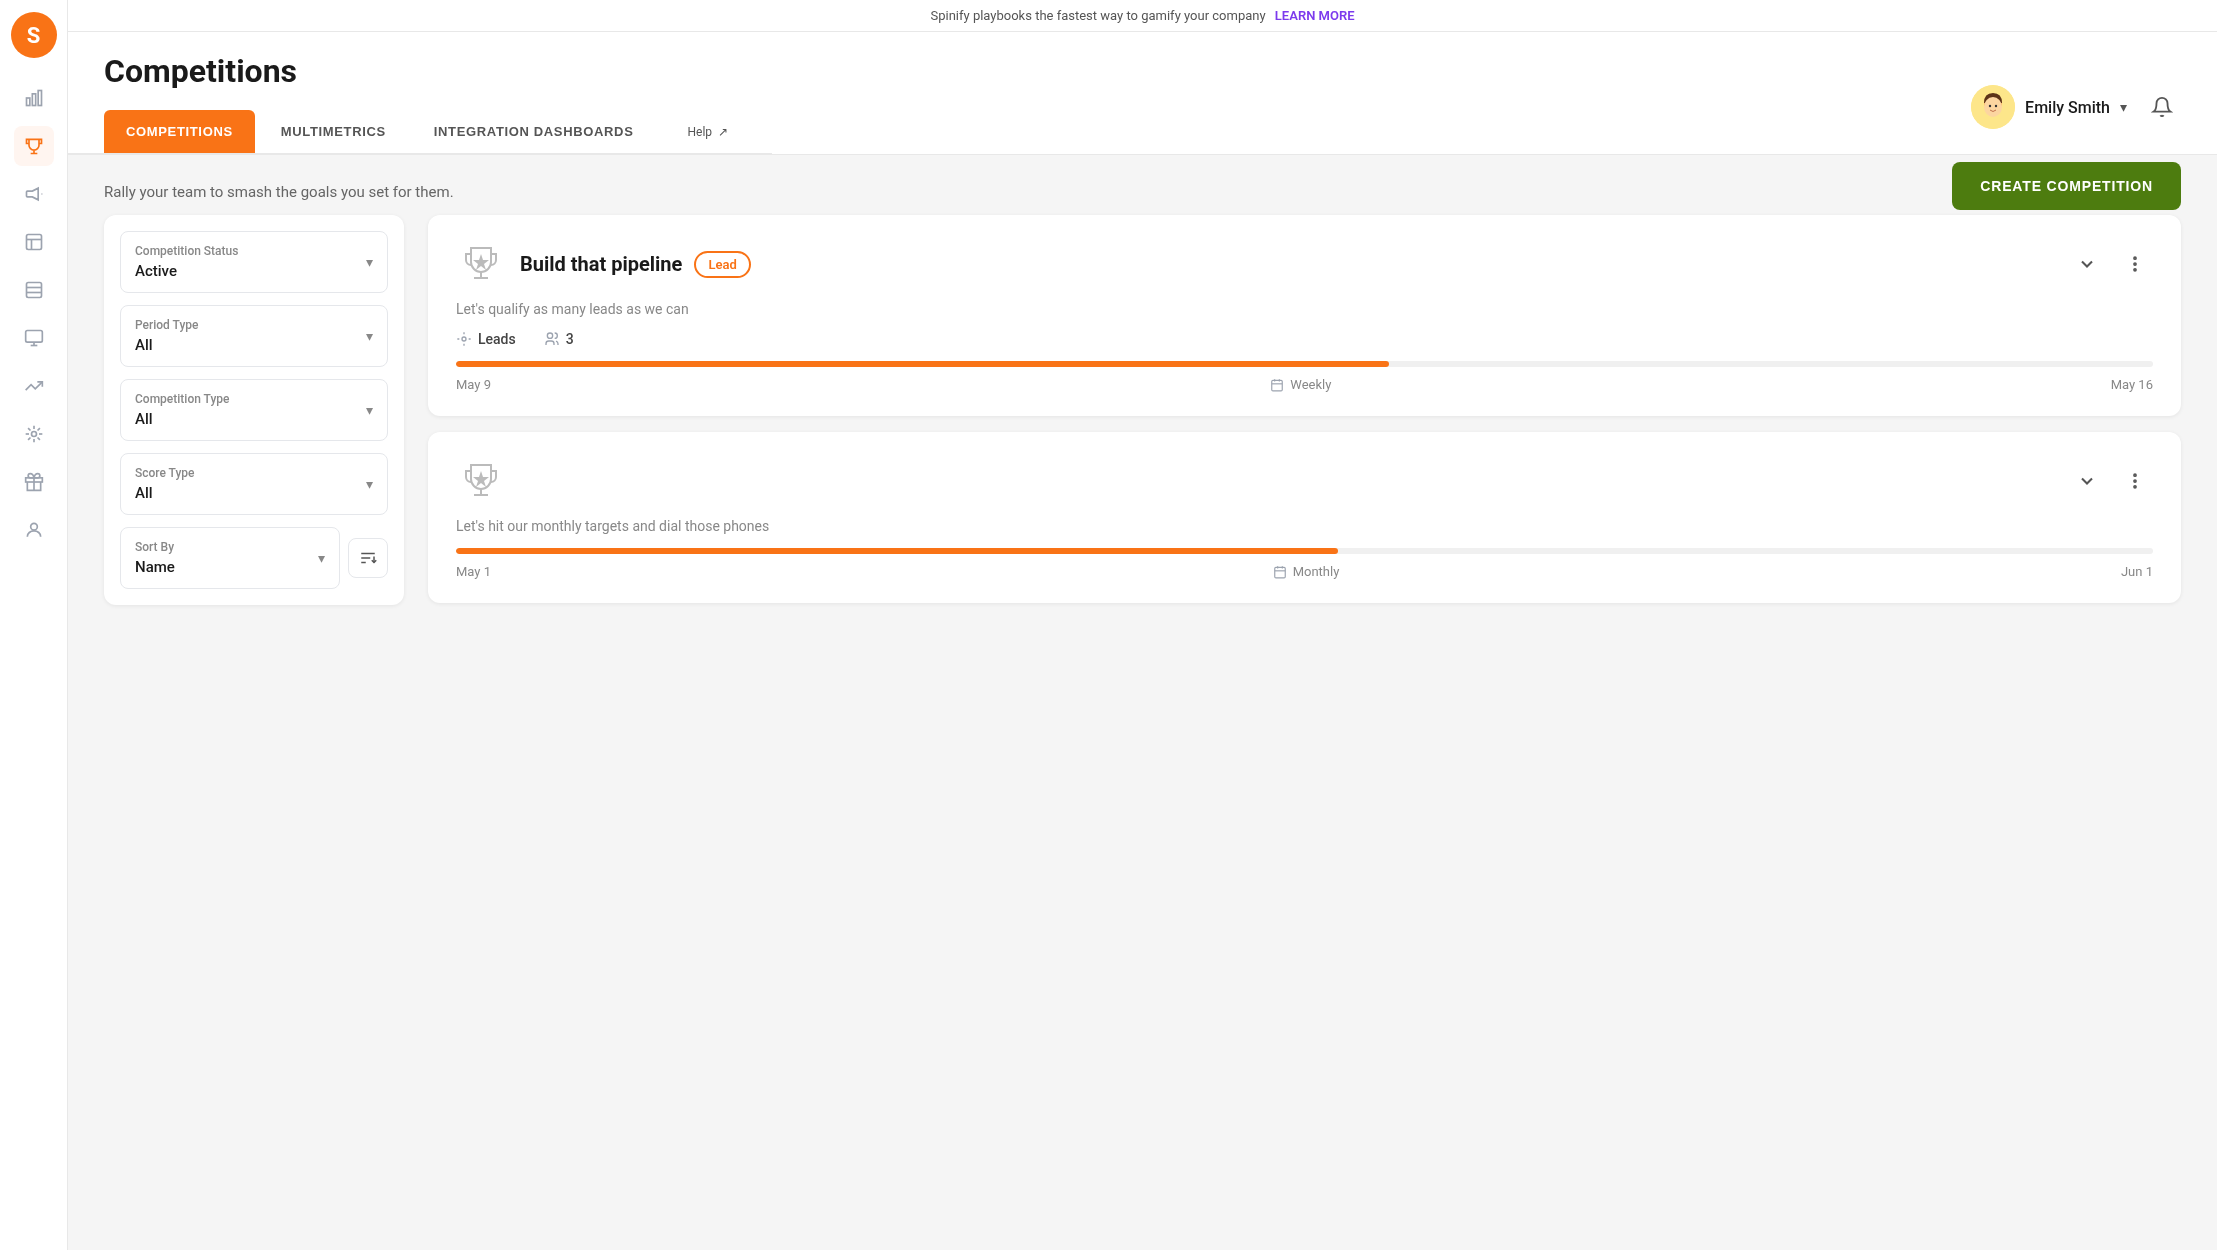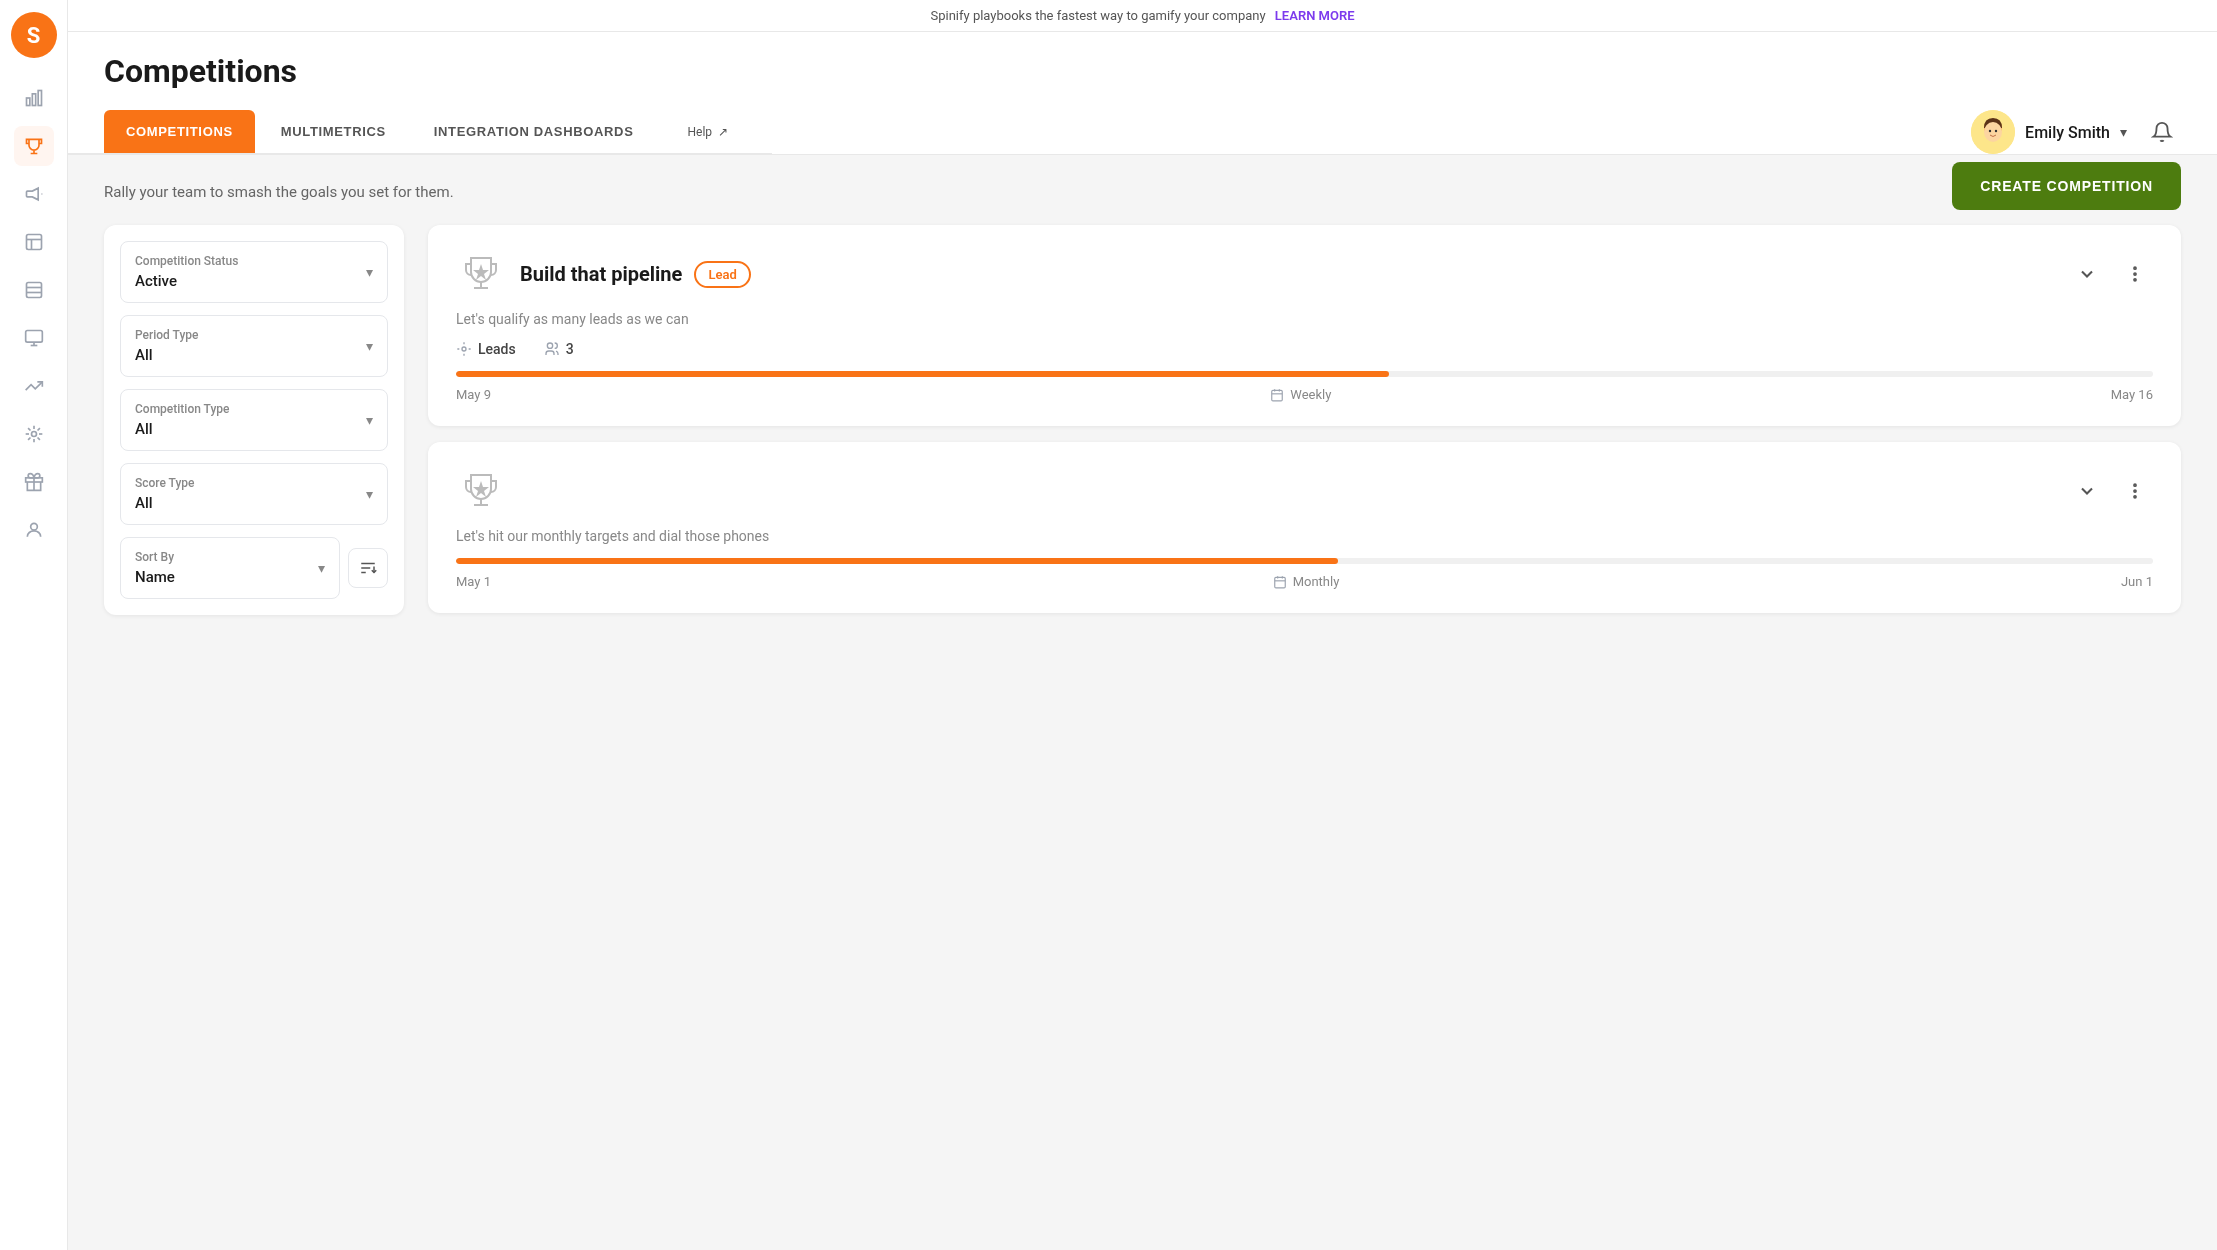--- a/index.html
+++ b/index.html
@@ -58,21 +58,21 @@
       font-size: 13px;
       color: #555;
     }
     .top-banner a { color: #7c3aed; font-weight: 600; text-decoration: none; margin-left: 6px; }
 
     
     .header {
       background: #fff;
       padding: 20px 36px 0 36px;
       display: flex;
-      align-items: flex-end;
+      align-items: center;
       justify-content: space-between;
       border-bottom: 1px solid #e8e8e8;
     }
     .header-left h1 { font-size: 32px; font-weight: 700; color: #1a1a1a; padding-bottom: 20px; }
     .header-right {
       display: flex;
       align-items: center;
       gap: 16px;
       padding-top: 8px;
     }
@@ -146,21 +146,21 @@
     
     .content {
       flex: 1;
       overflow-y: auto;
       padding: 28px 36px;
       background: #f5f5f5;
     }
     .tagline {
       font-size: 15px;
       color: #666;
-      margin-bottom: 24px;
+      margin-bottom: 14px;
     }
 
     
     .create-btn {
       position: absolute;
       top: 130px;
       right: 36px;
       background: #4d7c0f;
       color: #fff;
       border: none;

